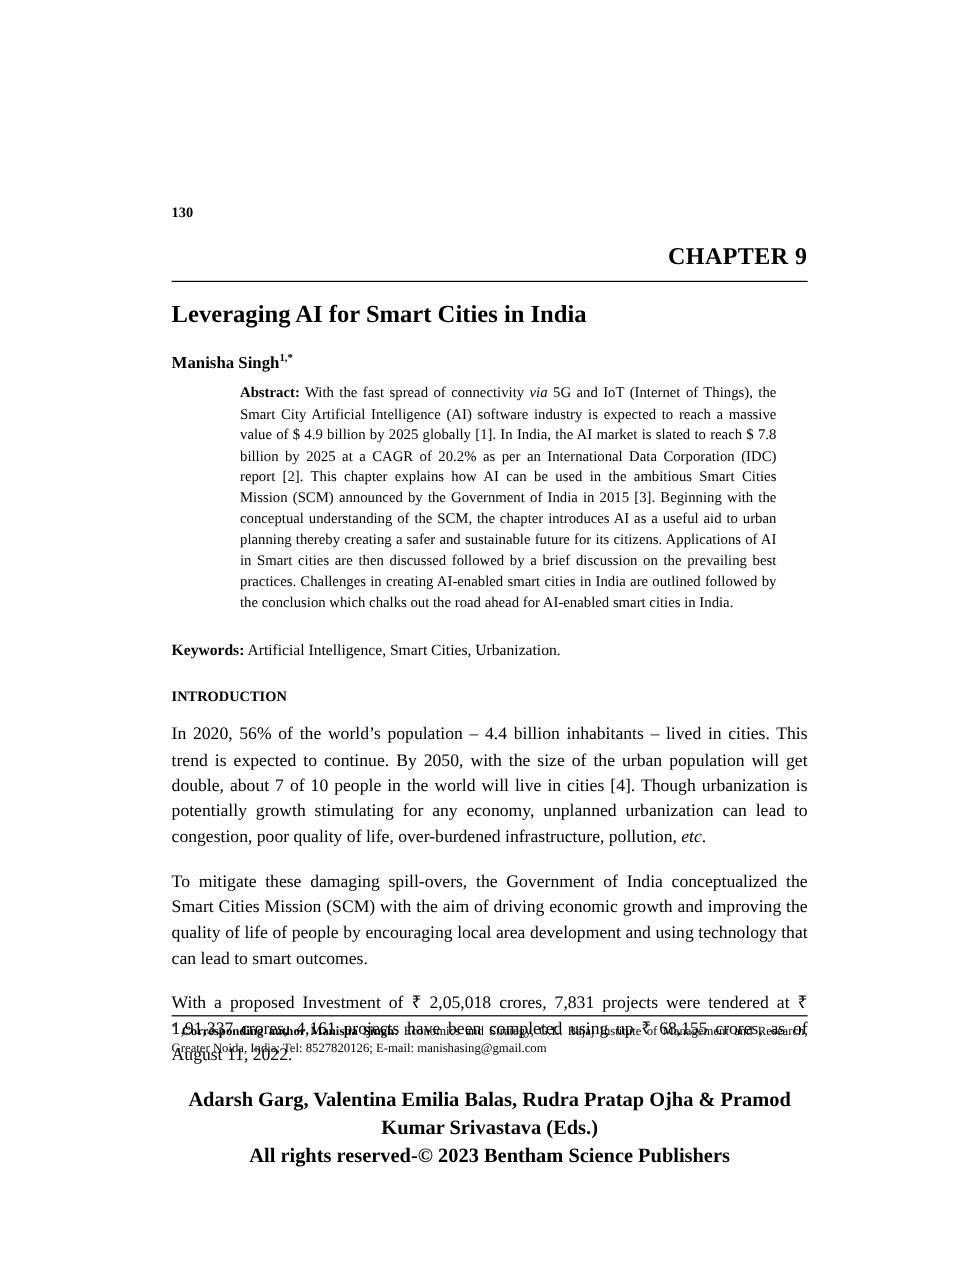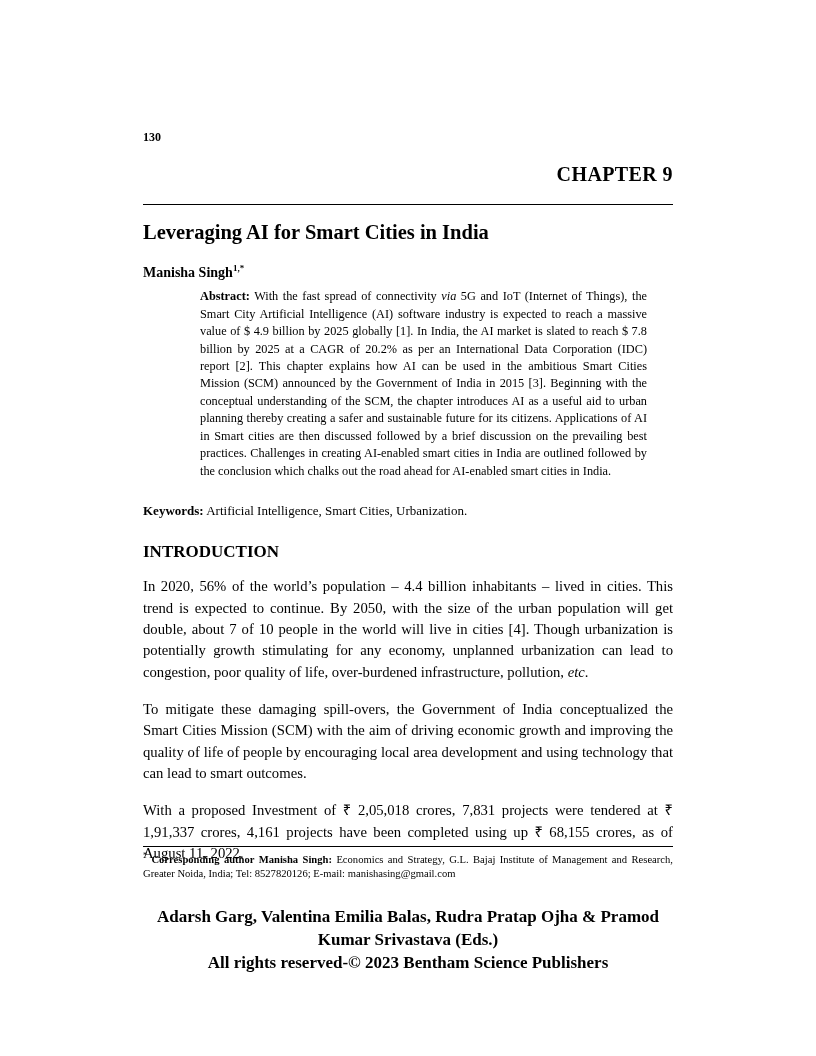--- a/index.html
+++ b/index.html
@@ -22,20 +22,21 @@
     height: 1056px;
     box-sizing: border-box;
     padding: 130px 143px 0 143px;
   }
   
   .running-head {
     display: flex;
     align-items: flex-start;
     font-size: 11.5px;
     margin-bottom: 18px;
+    margin-top: 40px;
   }
   .running-head .folio {
     font-weight: bold;
     font-size: 12px;
     width: 88px;
     flex: 0 0 88px;
   }
   .running-head .rh-text {
     font-style: italic;
     font-size: 12.5px;
@@ -43,21 +44,21 @@
   }
   .running-head .rh-text .nonital {
     font-style: normal;
   }
   
   .chapter-line {
     text-align: right;
     font-weight: bold;
     font-size: 20px;
     letter-spacing: 0.4px;
-    padding-bottom: 18px;
+    padding-bottom: 8px;
     border-bottom: 1.6px solid #000;
     margin-bottom: 16px;
   }
   
   .chapter-title {
     font-size: 20.5px;
     font-weight: bold;
     margin: 0 0 18px 0;
     line-height: 1.15;
   }
@@ -94,21 +95,21 @@
   .abstract i { font-style: italic; }
   
   .keywords {
     margin: 22px 0 0 0;
     font-size: 13px;
     line-height: 1.4;
   }
   .keywords b { font-weight: bold; }
   
   .section-heading {
-    font-size: 17px;
+    font-size: 12px;
     font-weight: bold;
     margin: 22px 0 14px 0;
   }
   p.body {
     font-size: 14.7px;
     line-height: 1.45;
     text-align: justify;
     margin: 0 0 16px 0;
   }
   p.body i { font-style: italic; }

